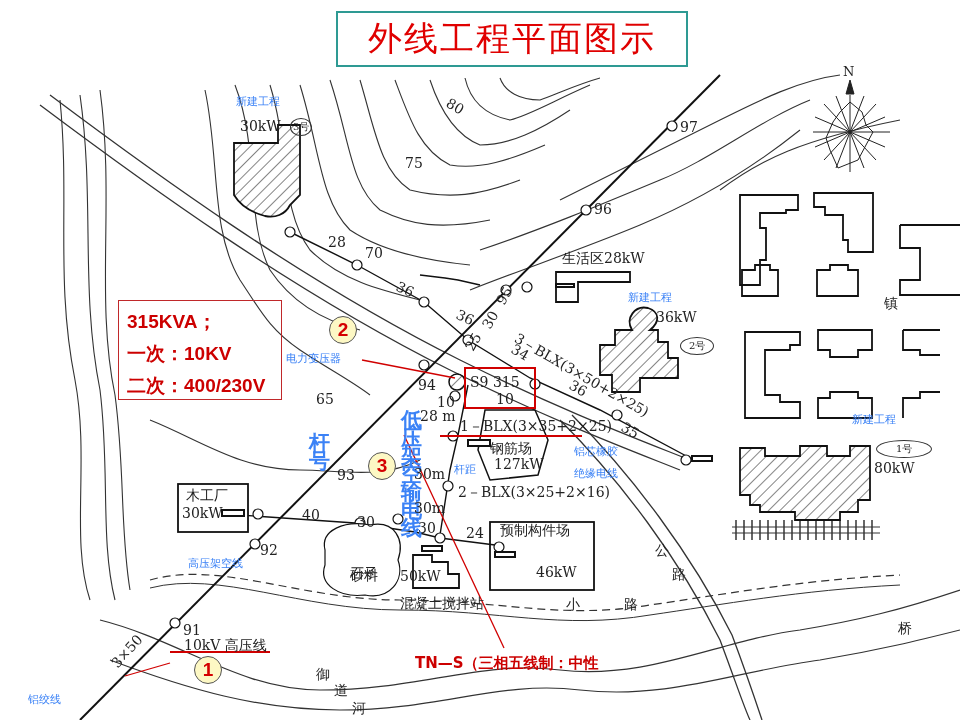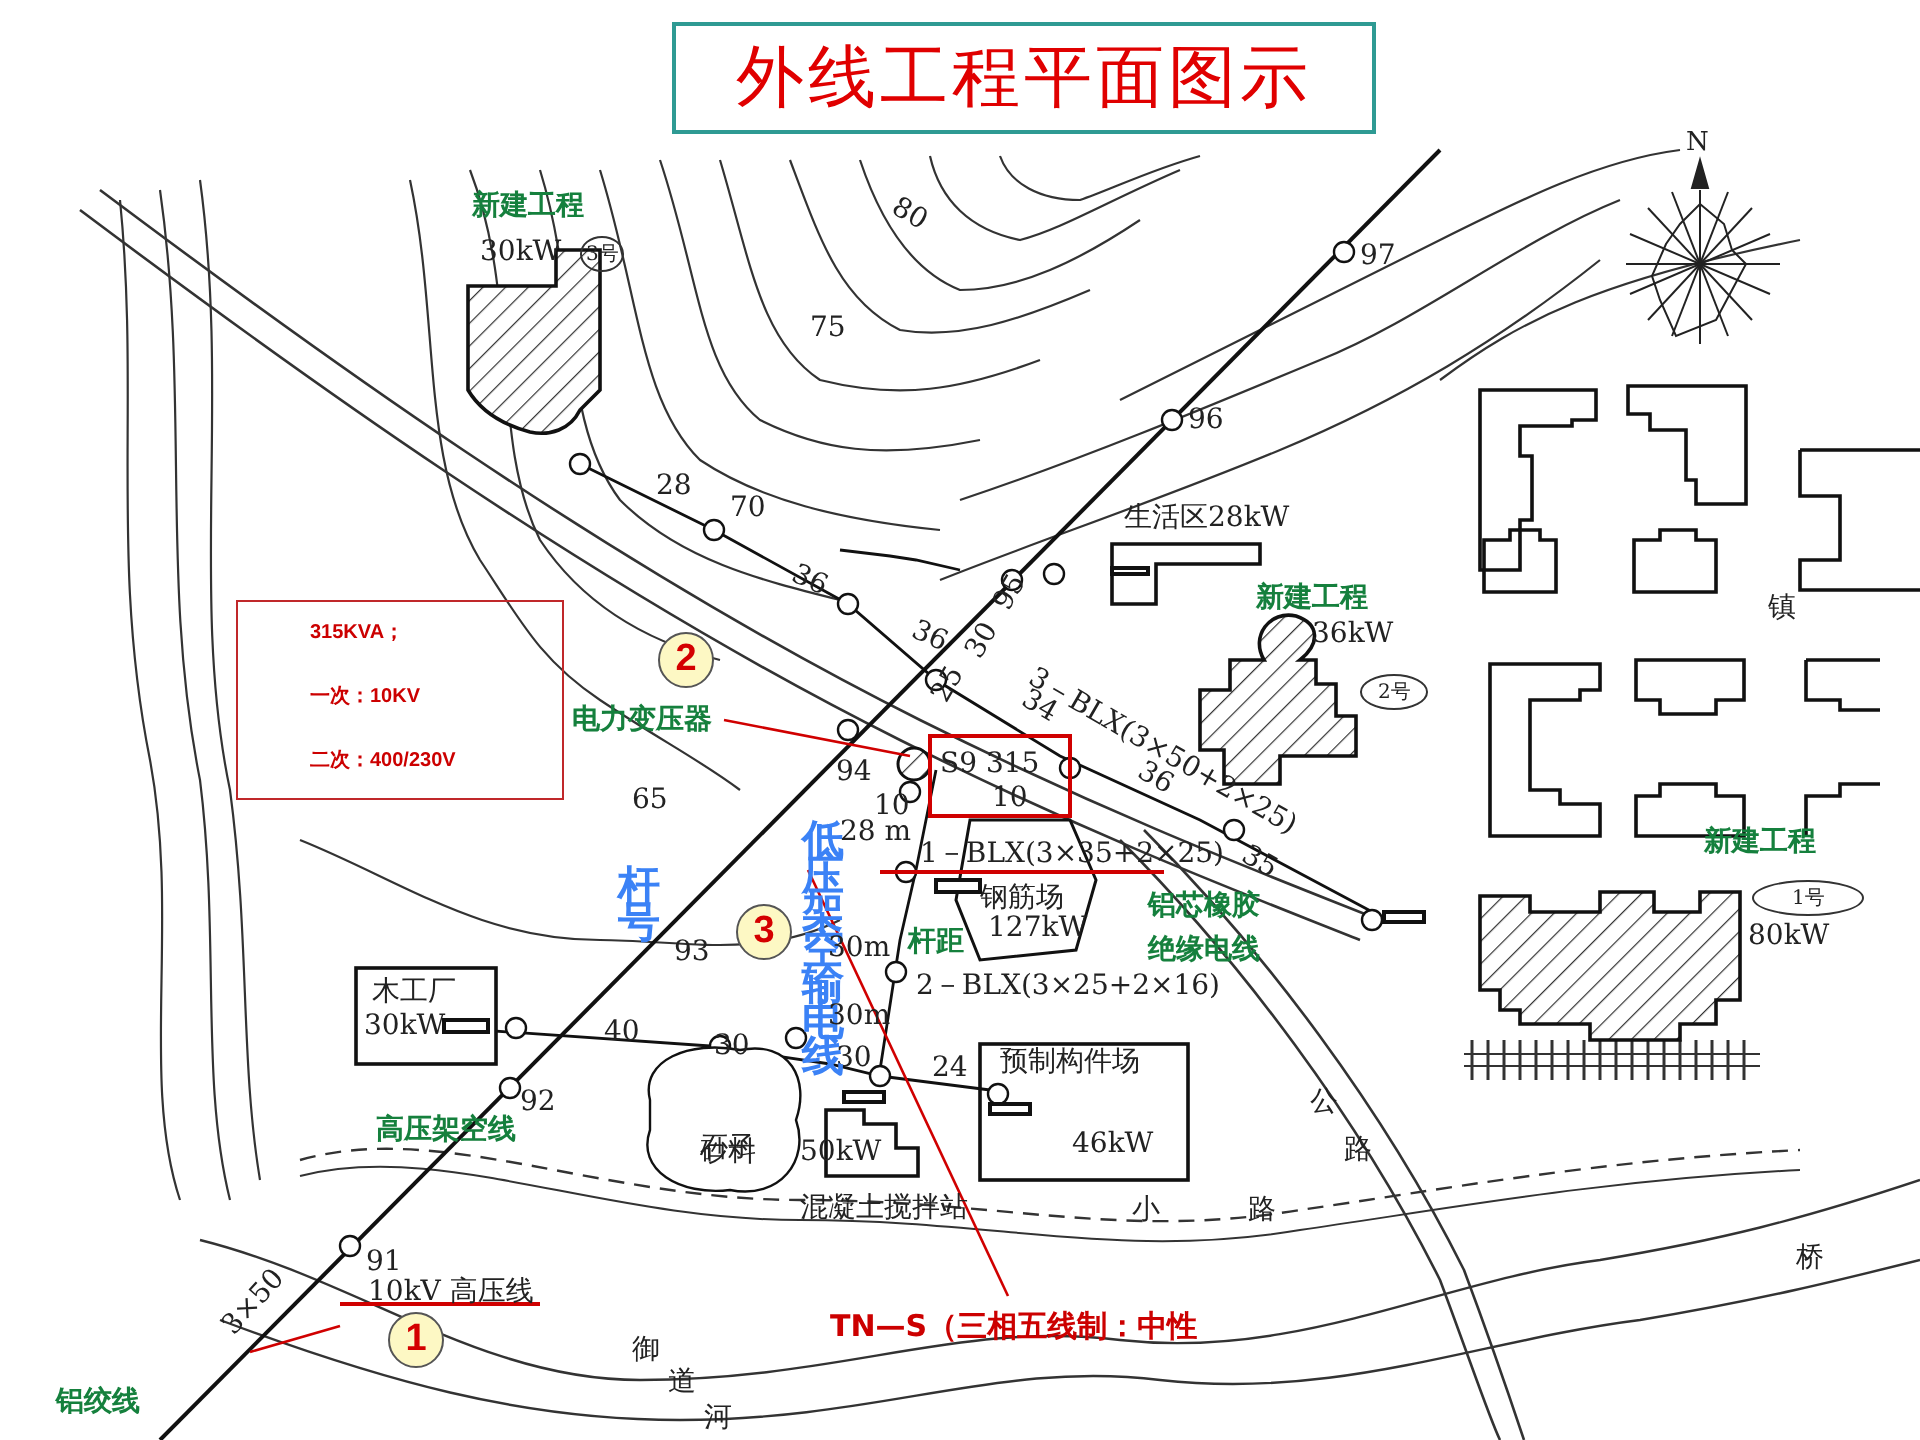--- a/index.html
+++ b/index.html
@@ -8,22 +8,22 @@
   .title-box {
     position: absolute; left: 336px; top: 11px; width: 352px; height: 56px;
     border: 2px solid #2e9a93; background: #fff; box-sizing: border-box;
     display: flex; align-items: center; justify-content: center;
   }
   .title-text { color: #e00000; font-size: 34px; font-family: "DejaVu Sans", sans-serif; letter-spacing: 2px; }
   .spec-box {
     position: absolute; left: 118px; top: 300px; width: 164px; height: 100px;
     border: 1.5px solid #c0282a; box-sizing: border-box;
   }
-  .spec-line { position: absolute; left: 8px; color: #cc0000; font-weight: bold; font-size: 10px; font-family: "Liberation Sans", sans-serif; margin-left: 28px; }
-  .red-label { position: absolute; color: #15803d; font-weight: bold; font-family: "DejaVu Serif", serif; font-size: 14px; white-space: nowrap; }
+  .spec-line { position: absolute; left: 8px; color: #cc0000; font-weight: bold; font-size: 19px; font-family: "Liberation Sans", sans-serif; }
+  .red-label { position: absolute; color: #3b82f6; font-weight: normal; font-family: "DejaVu Serif", serif; font-size: 11px; white-space: nowrap; }
   .red-vert { position: absolute; color: #3b82f6; font-weight: bold; font-family: Liberation Serif, serif; font-size: 21px; width: 18px; line-height: 18px; word-break: break-all; }
   .badge {
     position: absolute; width: 28px; height: 28px; border-radius: 50%;
     background: #fdf8c4; border: 1.5px solid #555; box-sizing: border-box;
     color: #d40000; font-weight: bold; font-size: 19px; font-family: "Liberation Sans", sans-serif;
     display: flex; align-items: center; justify-content: center;
   }
   .tn-text { position: absolute; left: 415px; top: 652px; color: #cc0000; font-weight: bold; font-size: 15px; line-height: 22px; font-family: "DejaVu Sans", sans-serif; }
   .map-text { position: absolute; color: #222; font-family: "DejaVu Serif", serif; font-size: 14px; white-space: nowrap; }
 </style>

